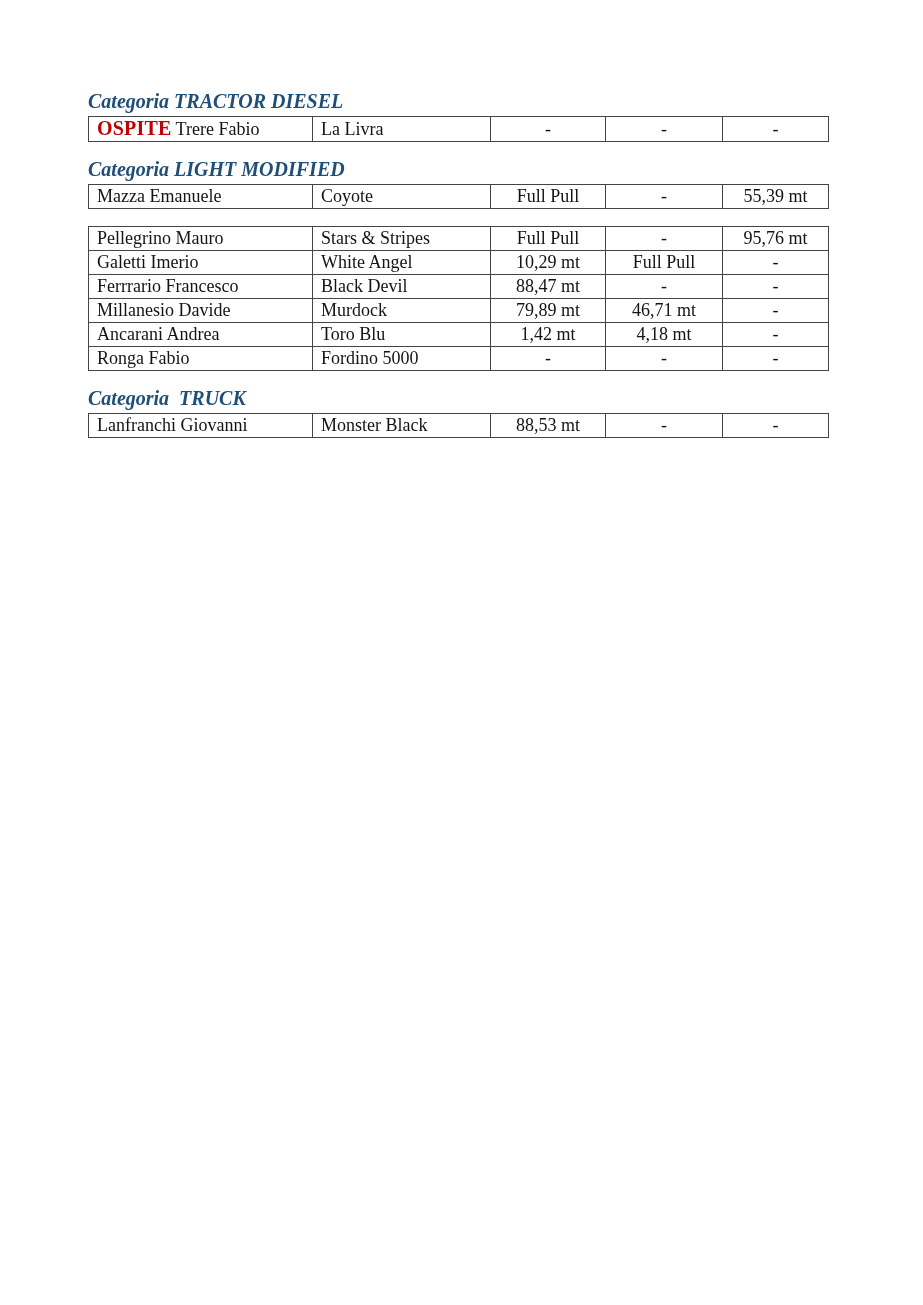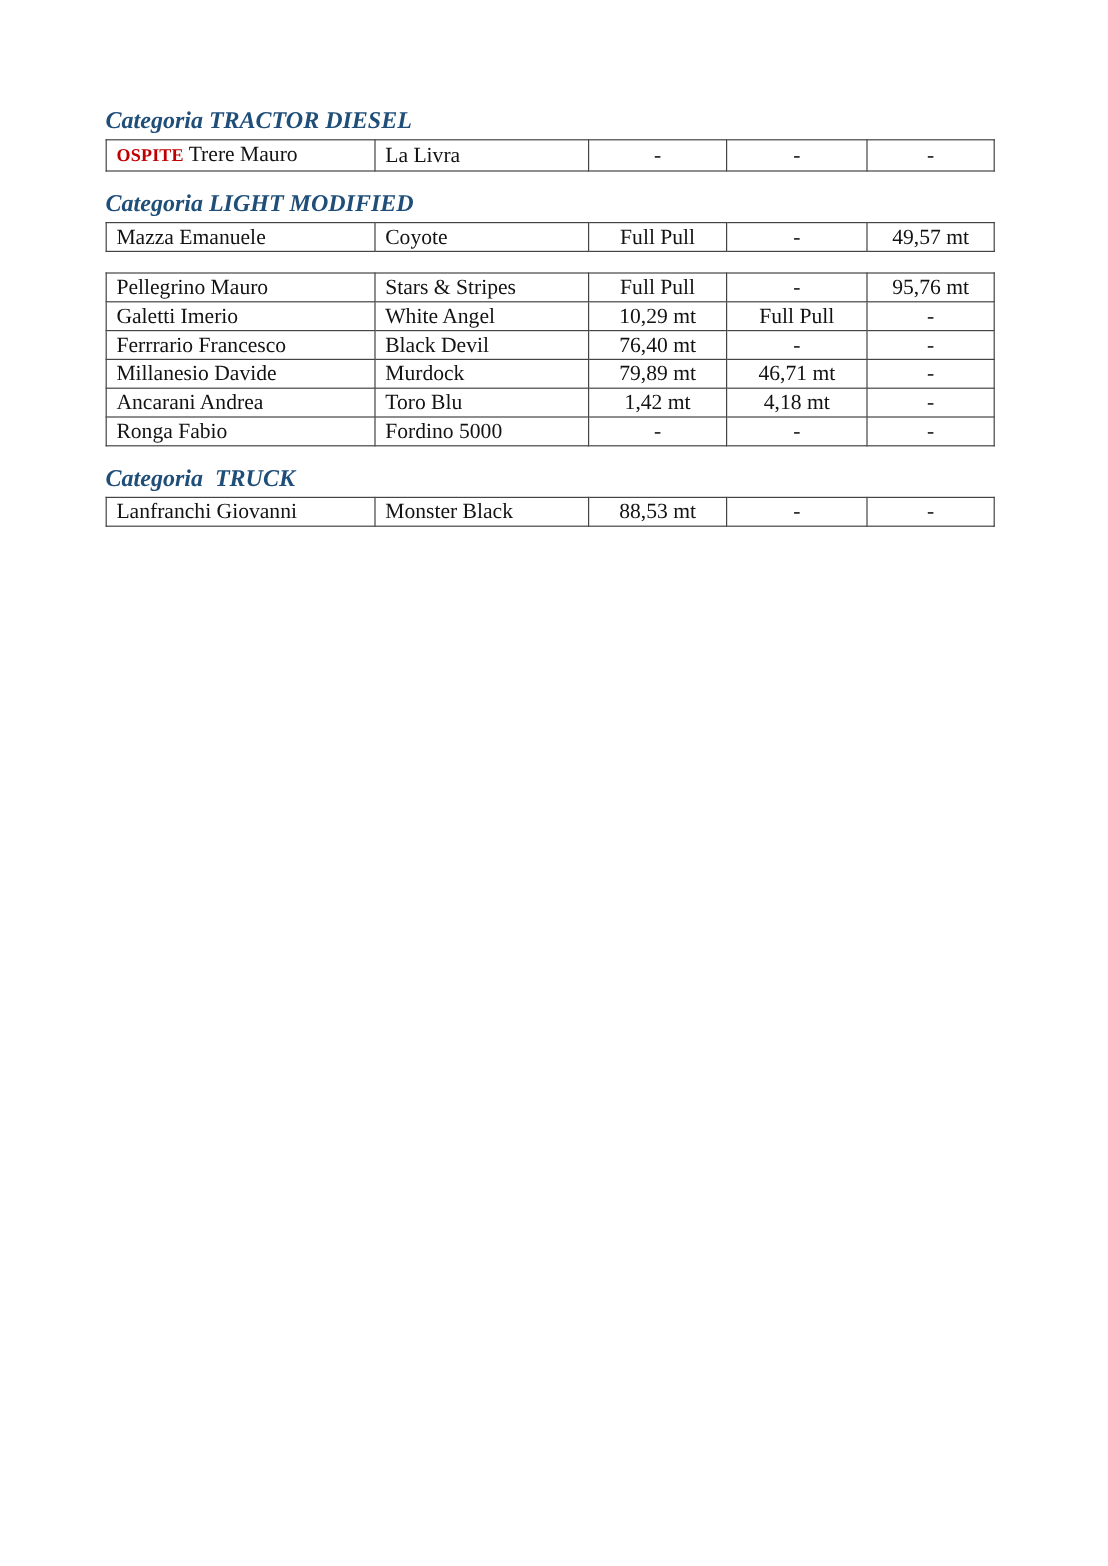--- a/index.html
+++ b/index.html
@@ -43,21 +43,21 @@
     color: #131313;
     padding: 1px 8px;
     vertical-align: middle;
     overflow: hidden;
   }
   td.c-pilot, td.c-vehicle { text-align: left; }
   td.c-res { text-align: center; padding: 1px 2px; }
   .ospite {
     color: #c00000;
     font-weight: bold;
-    font-size: 15px;
+    font-size: 20px;
     letter-spacing: 0.2px;
     margin-right: 4px;
   }
 </style>
 </head>
 <body>
 
 <div class="page">
   <div class="content">
   <section class="category">
@@ -65,21 +65,21 @@
     <table class="results-table">
       <colgroup>
         <col style="width:224px">
         <col style="width:178px">
         <col style="width:115px">
         <col style="width:117px">
         <col style="width:106px">
       </colgroup>
       <tbody>
   <tr>
-    <td class="c-pilot"><span class="ospite">OSPITE</span><span>Trere Mauro</span></td>
+    <td class="c-pilot"><span class="ospite">OSPITE</span><span>Trere Fabio</span></td>
     <td class="c-vehicle">La Livra</td>
     <td class="c-res">-</td>
     <td class="c-res">-</td>
     <td class="c-res">-</td>
   </tr>
 </tbody>
     </table>
   </section>
 
   <section class="category">
@@ -91,21 +91,21 @@
         <col style="width:115px">
         <col style="width:117px">
         <col style="width:106px">
       </colgroup>
       <tbody>
   <tr>
     <td class="c-pilot"><span>Mazza Emanuele</span></td>
     <td class="c-vehicle">Coyote</td>
     <td class="c-res">Full Pull</td>
     <td class="c-res">-</td>
-    <td class="c-res">49,57 mt</td>
+    <td class="c-res">55,39 mt</td>
   </tr>
 
 </tbody>
     </table>
   </section>
 
   <section class="category">
     <table class="results-table">
       <colgroup>
         <col style="width:224px">
@@ -127,21 +127,21 @@
     <td class="c-pilot"><span>Galetti Imerio</span></td>
     <td class="c-vehicle">White Angel</td>
     <td class="c-res">10,29 mt</td>
     <td class="c-res">Full Pull</td>
     <td class="c-res">-</td>
   </tr>
 
   <tr>
     <td class="c-pilot"><span>Ferrrario Francesco</span></td>
     <td class="c-vehicle">Black Devil</td>
-    <td class="c-res">76,40 mt</td>
+    <td class="c-res">88,47 mt</td>
     <td class="c-res">-</td>
     <td class="c-res">-</td>
   </tr>
 
   <tr>
     <td class="c-pilot"><span>Millanesio Davide</span></td>
     <td class="c-vehicle">Murdock</td>
     <td class="c-res">79,89 mt</td>
     <td class="c-res">46,71 mt</td>
     <td class="c-res">-</td>

